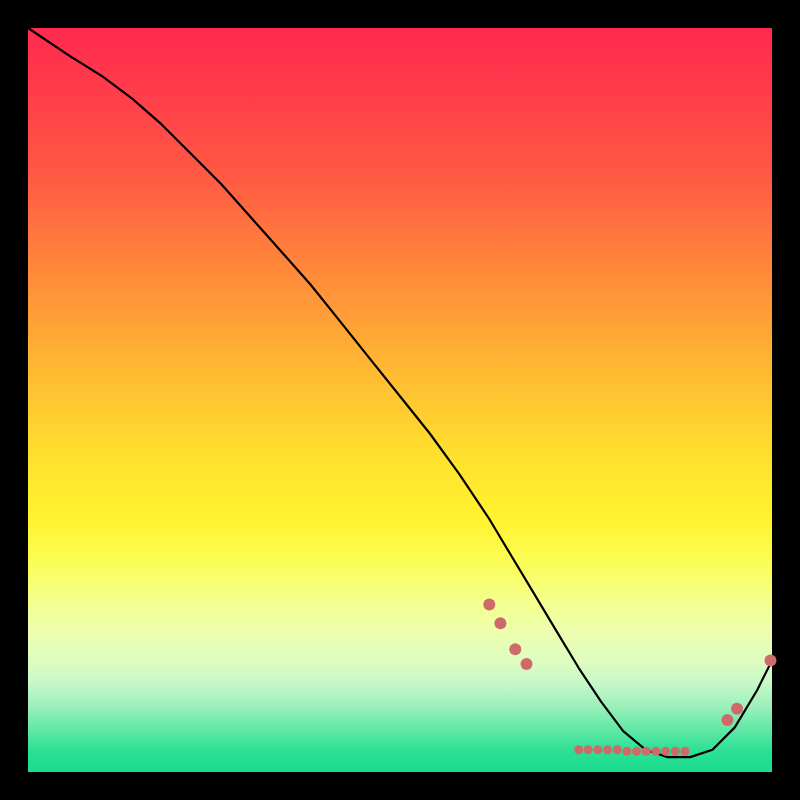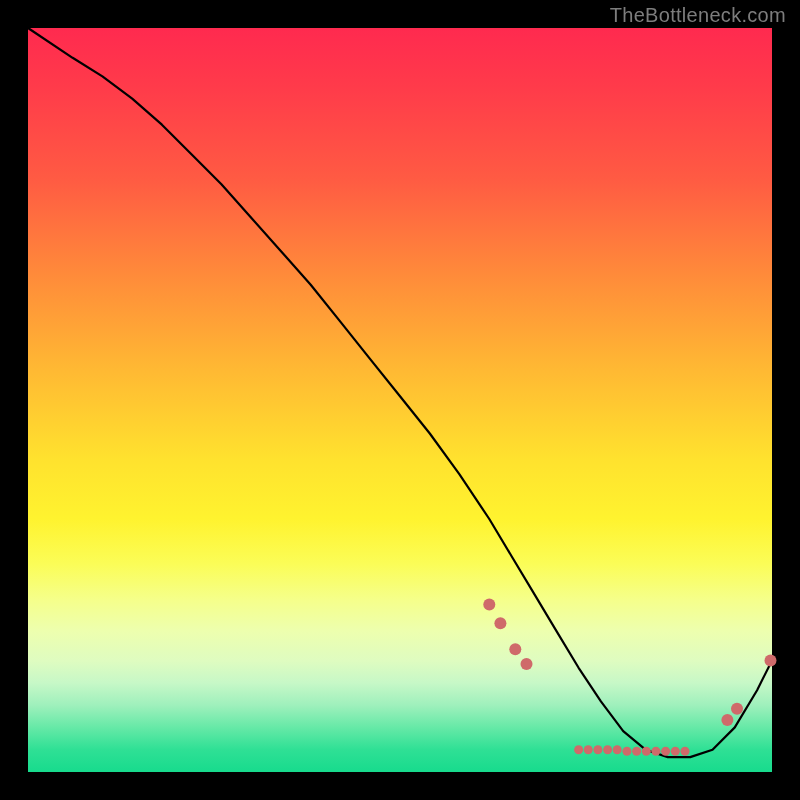--- a/index.html
+++ b/index.html
@@ -61,21 +61,20 @@
     top: 0;
     width: 744px;
     height: 744px;
     overflow: visible;
   }
 </style>
 </head>
 <body>
 
 <div class="frame">
-  <div class="watermark">TheBottleneck.com</div>
 
   <div class="plot-area">
     <svg class="overlay" viewBox="0 0 744 744">
       <path id="curve-path" fill="none" stroke="#000000" stroke-width="2.2" stroke-linecap="round" stroke-linejoin="round" d="M0.0 0.0 L44.6 29.8 L74.4 48.4 L104.2 70.7 L133.9 96.7 L163.7 126.5 L193.4 156.2 L223.2 189.7 L253.0 223.2 L282.7 256.7 L312.5 293.9 L342.2 331.1 L372.0 368.3 L401.8 405.5 L431.5 446.4 L461.3 491.0 L483.6 528.2 L505.9 565.4 L528.2 602.6 L550.6 639.8 L572.9 673.3 L595.2 703.1 L617.5 721.7 L639.8 729.1 L662.2 729.1 L684.5 721.7 L706.8 699.4 L729.1 662.2 L744.0 632.4"></path>
       <g id="dots-group">
           <circle cx="461.3" cy="576.6" r="6" fill="#cf6a6a"></circle>
           <circle cx="472.4" cy="595.2" r="6" fill="#cf6a6a"></circle>
           <circle cx="487.3" cy="621.2" r="6" fill="#cf6a6a"></circle>
           <circle cx="498.5" cy="636.1" r="6" fill="#cf6a6a"></circle>
           <circle cx="550.6" cy="721.7" r="4.5" fill="#cf6a6a"></circle>

